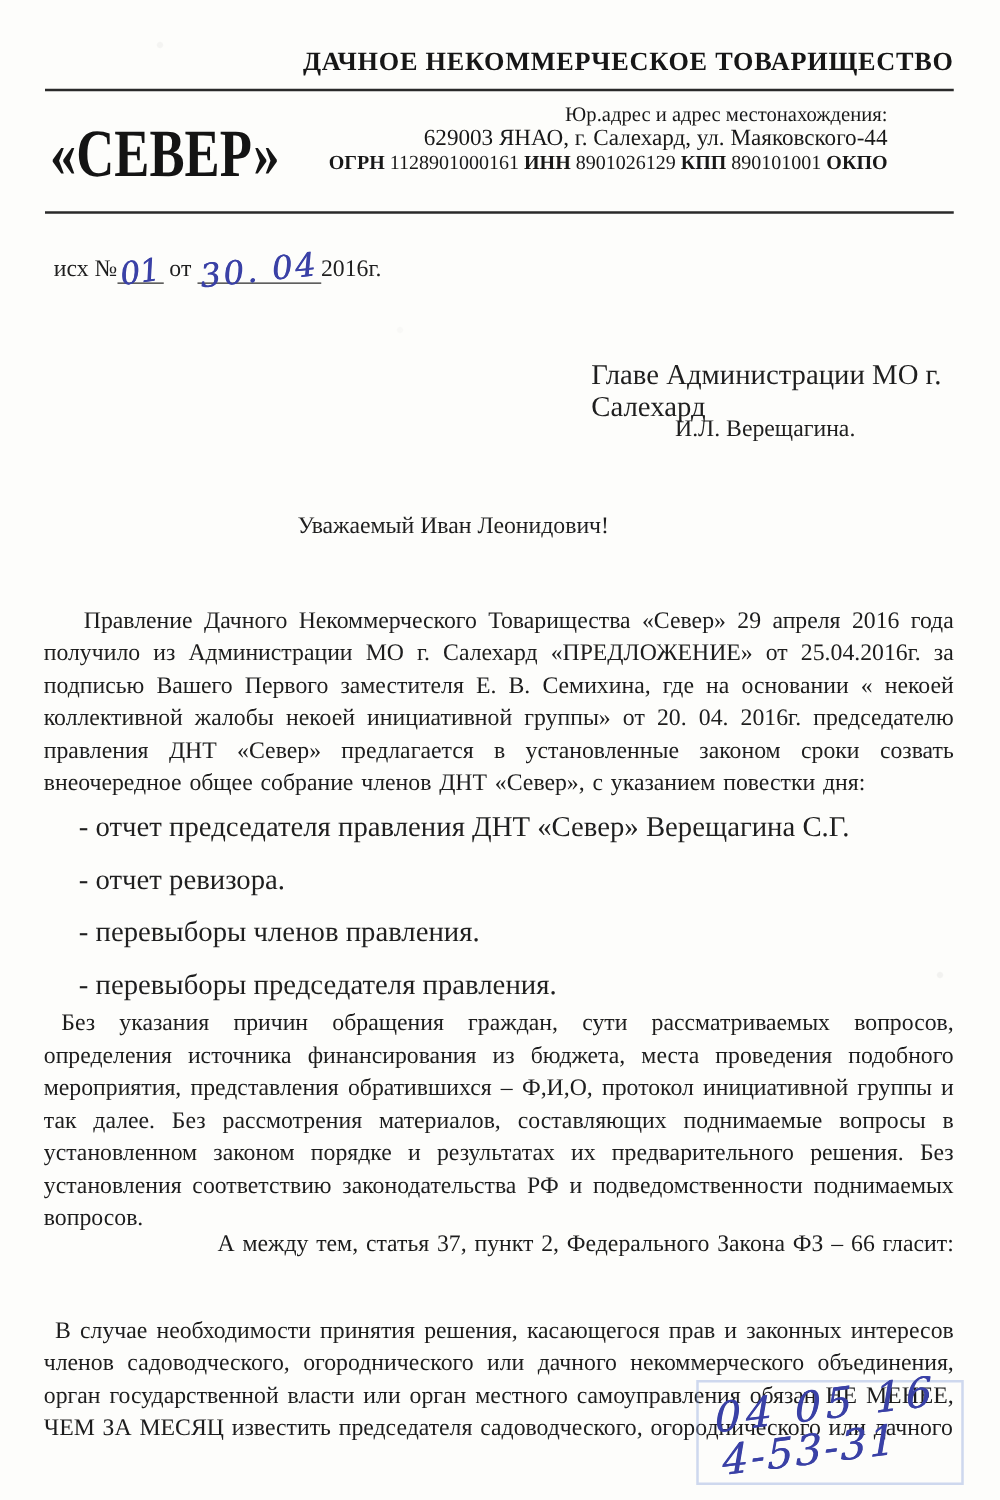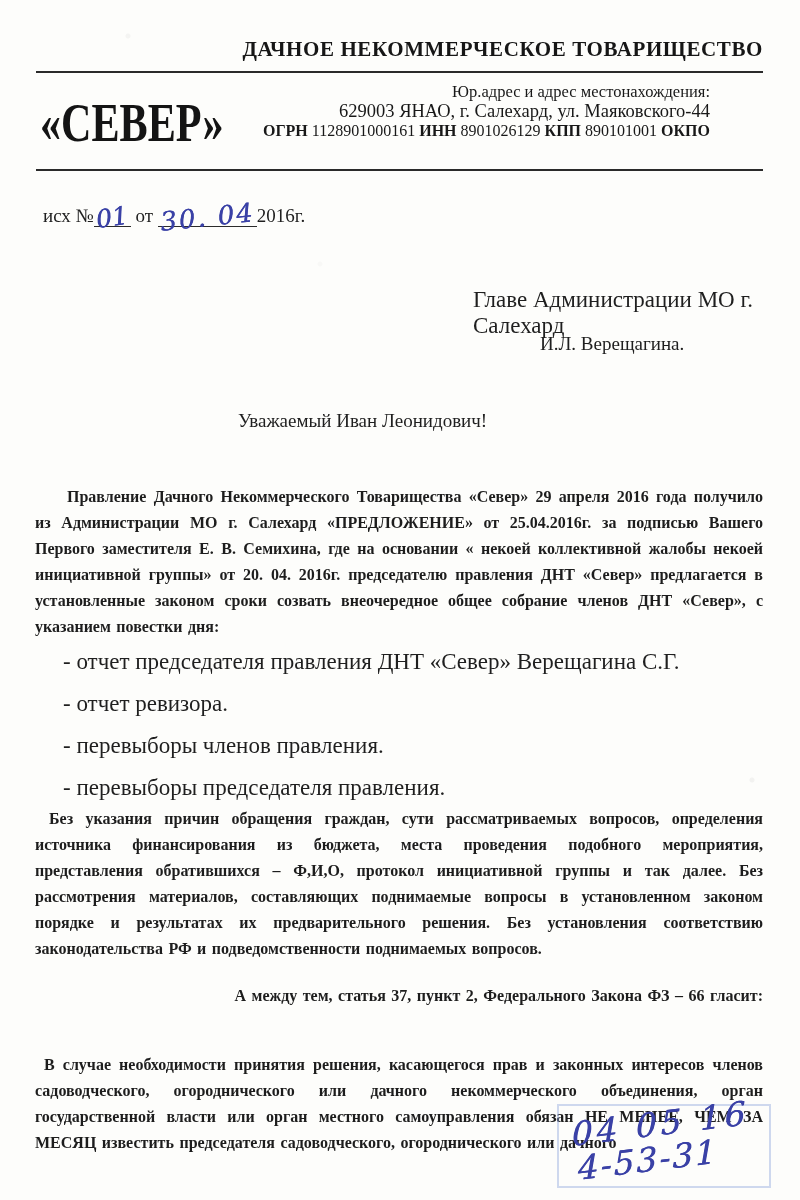--- a/index.html
+++ b/index.html
@@ -80,26 +80,25 @@
   }
   .hand-no   { font-size: 25px; transform: rotate(-8deg); position: relative; top: -1px; }
   .hand-date { font-size: 26px; letter-spacing: 2px; transform: rotate(-6deg); position: relative; top: -2px; }
 
   .addressee-line1 { top: 287px; left: 428px; font-size: 23px; margin-left: 45px; }
   .addressee-line2 { top: 333px; left: 540px; font-size: 19px; }
   .salutation      { top: 410px; left: 238px; font-size: 19px; }
 
   .para {
     left: 35px; width: 728px;
-    font-size: 16px;
+    font-size: 19px;
     line-height: 26px;
     text-align: justify;
     word-spacing: 1.5px;
     color: #1d1d1d;
-    font-weight: bold;
   }
   .para-1 { top: 484px; text-indent: 32px; }
   .para-2 { top: 806px; text-indent: 14px; }
   .para-3 { top: 983px; text-indent: 30px; text-align: right; }
   .para-4 { top: 1030px; text-indent: 9px; margin-top: 22px; }
 
   .agenda { top: 649px; left: 63px; width: 690px; font-size: 23px; }
   .agenda-item { line-height: 26px; margin-bottom: 16px; white-space: nowrap; }
 
   .stamp-box {

